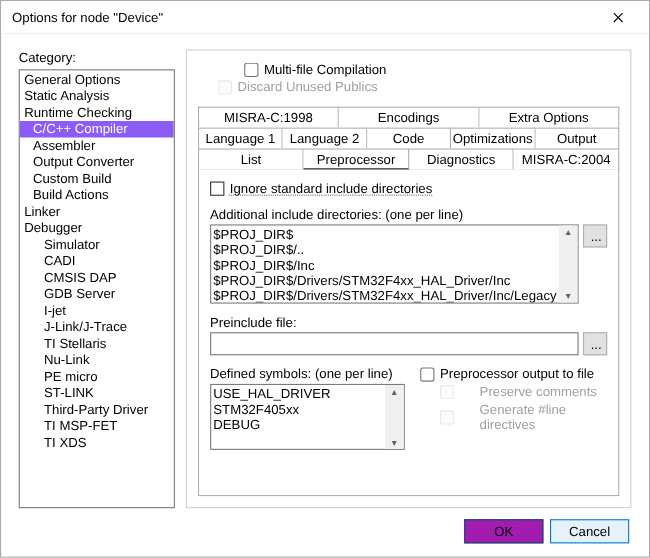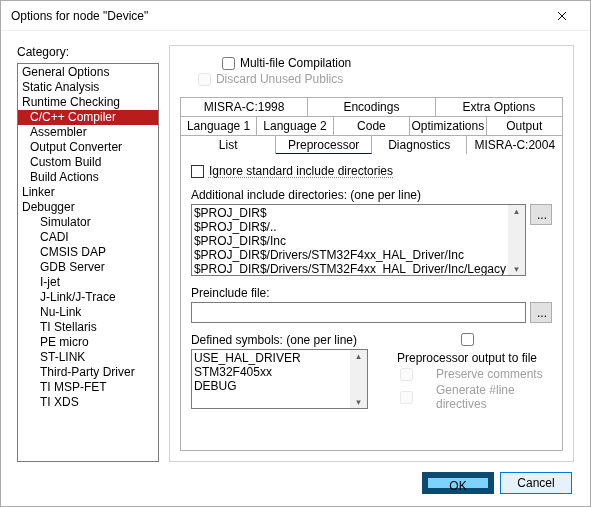--- a/index.html
+++ b/index.html
@@ -51,21 +51,21 @@
     overflow: hidden;
     padding: 1px 0;
   }
   .cat-item {
     padding: 0 4px;
     height: 15px;
     line-height: 15px;
     white-space: nowrap;
     cursor: default;
   }
-  .cat-item.selected { background: #b91c1c; color: #fff; }
+  .cat-item.selected { background: #8b5cf6; color: #fff; }
   .cat-item.indent1 { padding-left: 12px; }
   .cat-item.indent2 { padding-left: 22px; }
   .right-col {
     flex: 1;
     border: 1px solid #d0d0d0;
     position: relative;
     padding: 8px 10px 10px 10px;
     display: flex;
     flex-direction: column;
     min-height: 0;
@@ -168,34 +168,34 @@
   .pre-input {
     flex: 1;
     border: 1px solid #7a7a7a;
     height: 21px;
     padding: 2px 4px;
     font: inherit;
   }
   .defined-area { display: flex; gap: 14px; justify-content: space-between; }
   .defined-left { flex: 1; }
   .defined-right { width: 170px; padding-top: 0px; }
-  .pp-row { display: flex; align-items: center; gap: 5px; margin-top: 0px; flex-direction: column; }
+  .pp-row { display: flex; align-items: center; gap: 5px; margin-top: 0px; }
   .pp-sub { display: flex; align-items: center; gap: 23px; margin-left: 18px; color: #a0a0a0; margin-top: 2px; }
   .pp-sub input[type="checkbox"] { opacity: 0.5; }
   .footer {
     display: flex;
     justify-content: flex-end;
     gap: 6px;
     padding: 10px 2px 4px 2px;
   }
   .dlg-btn {
     width: 72px;
     height: 22px;
-    background: #7dd3fc;
-    border: 6px solid #0c4a6e;
+    background: #a21caf;
+    border: 1px solid #0c4a6e;
     font: inherit;
     cursor: default;
   }
   .dlg-btn.primary {
     border: 1px solid #0078d7;
     background: #e5f1fb;
   }
 </style>
 </head>
 <body>
@@ -223,22 +223,22 @@
           <div class="cat-item indent1">Custom Build</div>
           <div class="cat-item indent1">Build Actions</div>
           <div class="cat-item indent0">Linker</div>
           <div class="cat-item indent0">Debugger</div>
           <div class="cat-item indent2">Simulator</div>
           <div class="cat-item indent2">CADI</div>
           <div class="cat-item indent2">CMSIS DAP</div>
           <div class="cat-item indent2">GDB Server</div>
           <div class="cat-item indent2">I-jet</div>
           <div class="cat-item indent2">J-Link/J-Trace</div>
+          <div class="cat-item indent2">TI Stellaris</div>
           <div class="cat-item indent2">Nu-Link</div>
-          <div class="cat-item indent2">TI Stellaris</div>
           <div class="cat-item indent2">PE micro</div>
           <div class="cat-item indent2">ST-LINK</div>
           <div class="cat-item indent2">Third-Party Driver</div>
           <div class="cat-item indent2">TI MSP-FET</div>
           <div class="cat-item indent2">TI XDS</div>
         </div>
     </div>
     <div class="right-col">
 
       <div class="multi-row">

